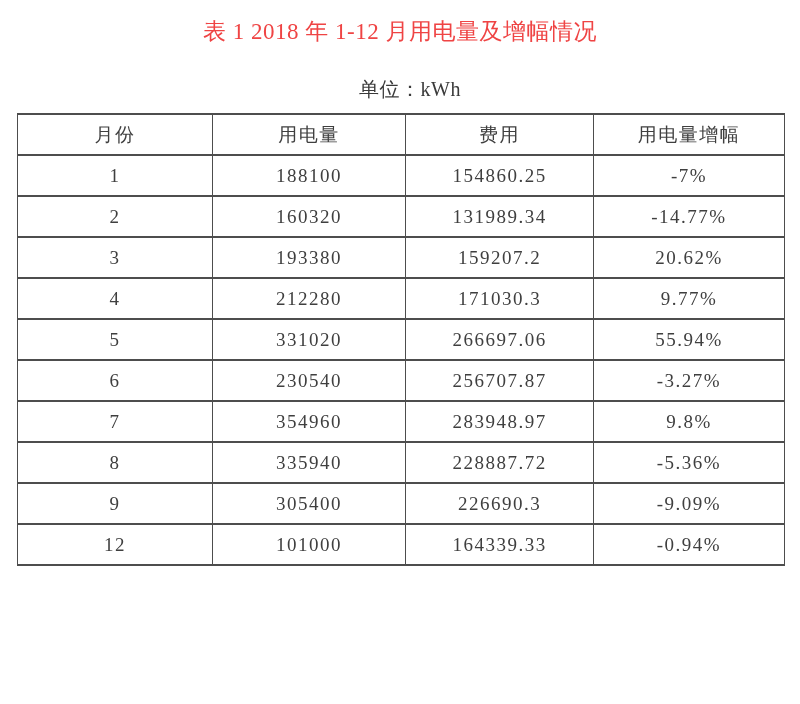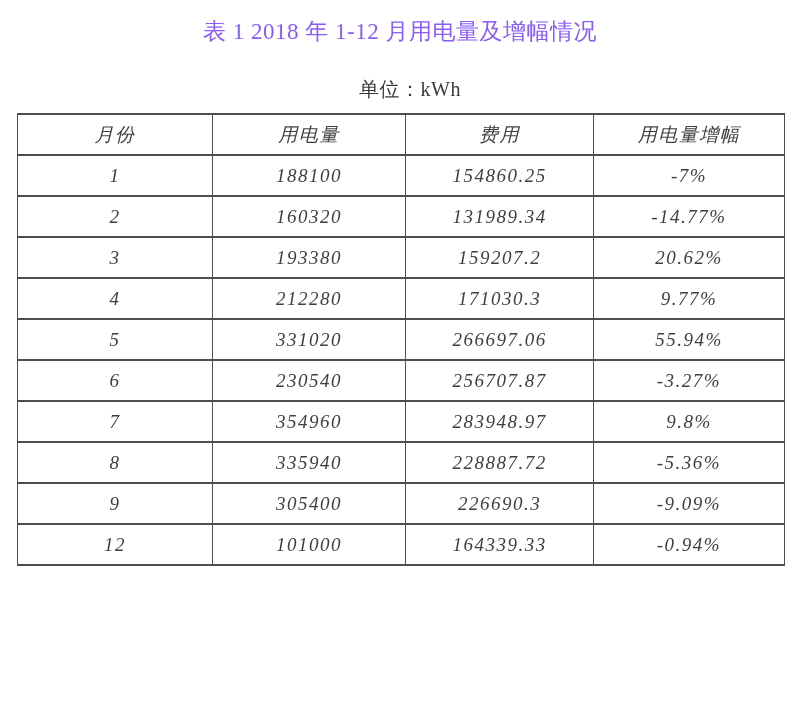--- a/index.html
+++ b/index.html
@@ -15,38 +15,37 @@
     background: #ffffff;
     font-family: "Liberation Serif", "DejaVu Serif", serif;
     color: #3d3d3d;
   }
   .doc-title {
     padding-top: 17px;
     text-align: center;
     font-size: 23px;
     line-height: 30px;
     letter-spacing: 0.5px;
-    color: #8b5cf6;
+    color: #ef4444;
     font-weight: 400;
   }
   .unit-label {
     margin-top: 29px;
     text-align: center;
     font-size: 20px;
     line-height: 26px;
     letter-spacing: 0.5px;
     color: #3a3a3a;
     margin-left: 20px;
   }
   table.data-table {
     border-collapse: collapse;
     table-layout: fixed;
     width: 767px;
     margin: 11px auto 8px 17px;
-    font-style: italic;
   }
   .data-table th,
   .data-table td {
     border: solid #4d4d4d;
     border-width: 2px 1px;
     height: 41px;
     text-align: center;
     vertical-align: middle;
     font-size: 19px;
     font-weight: 400;

